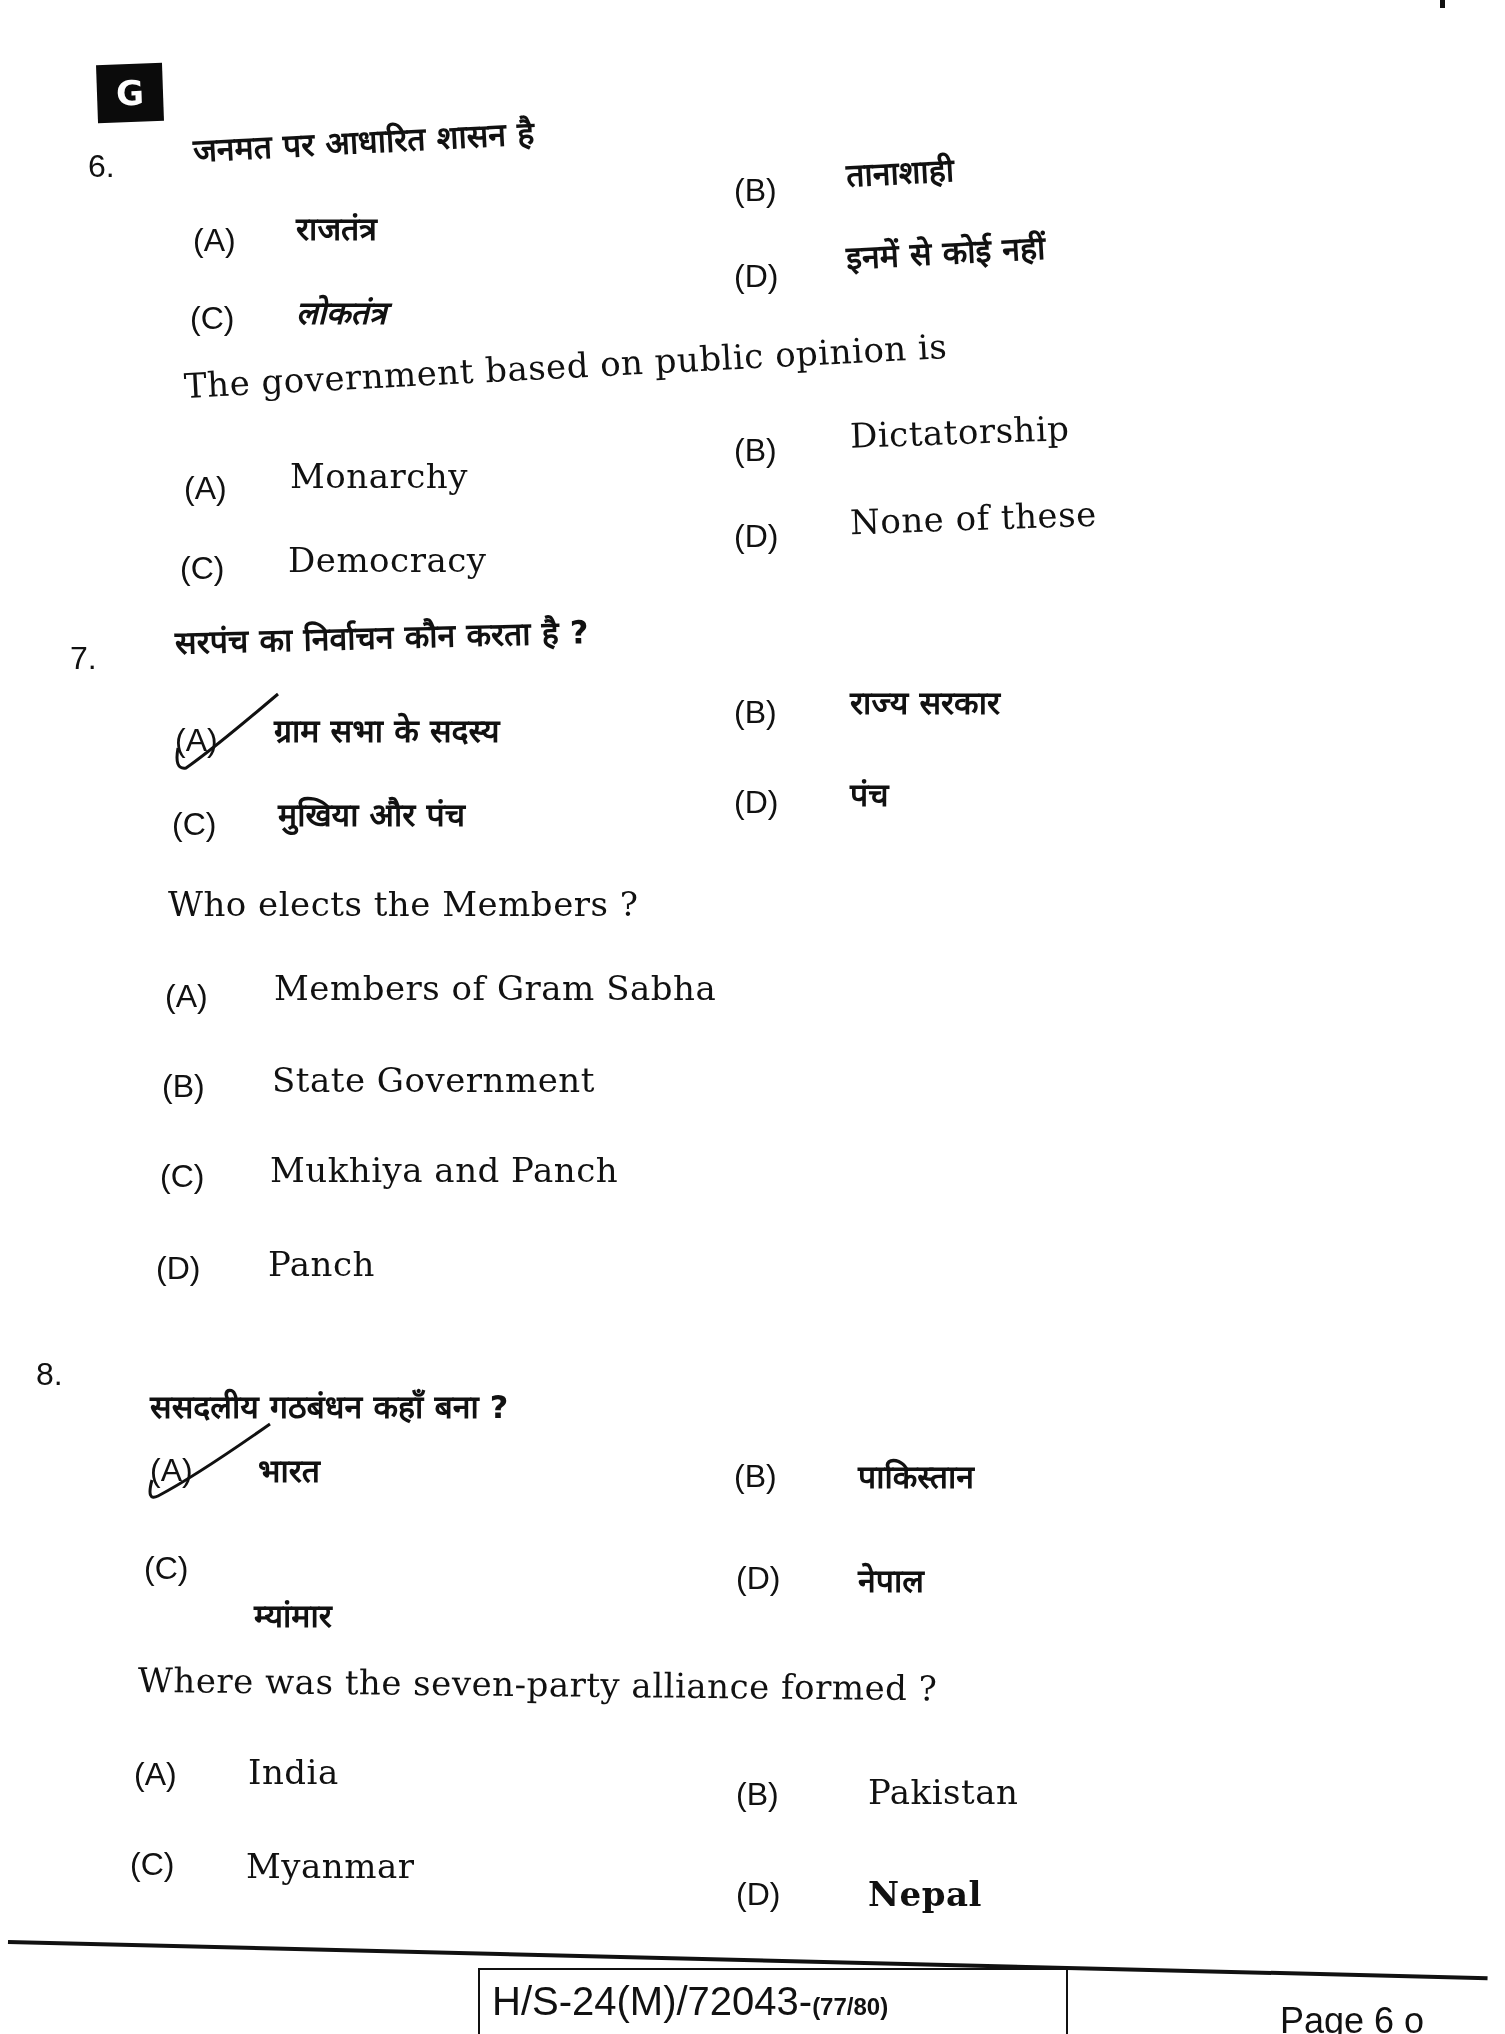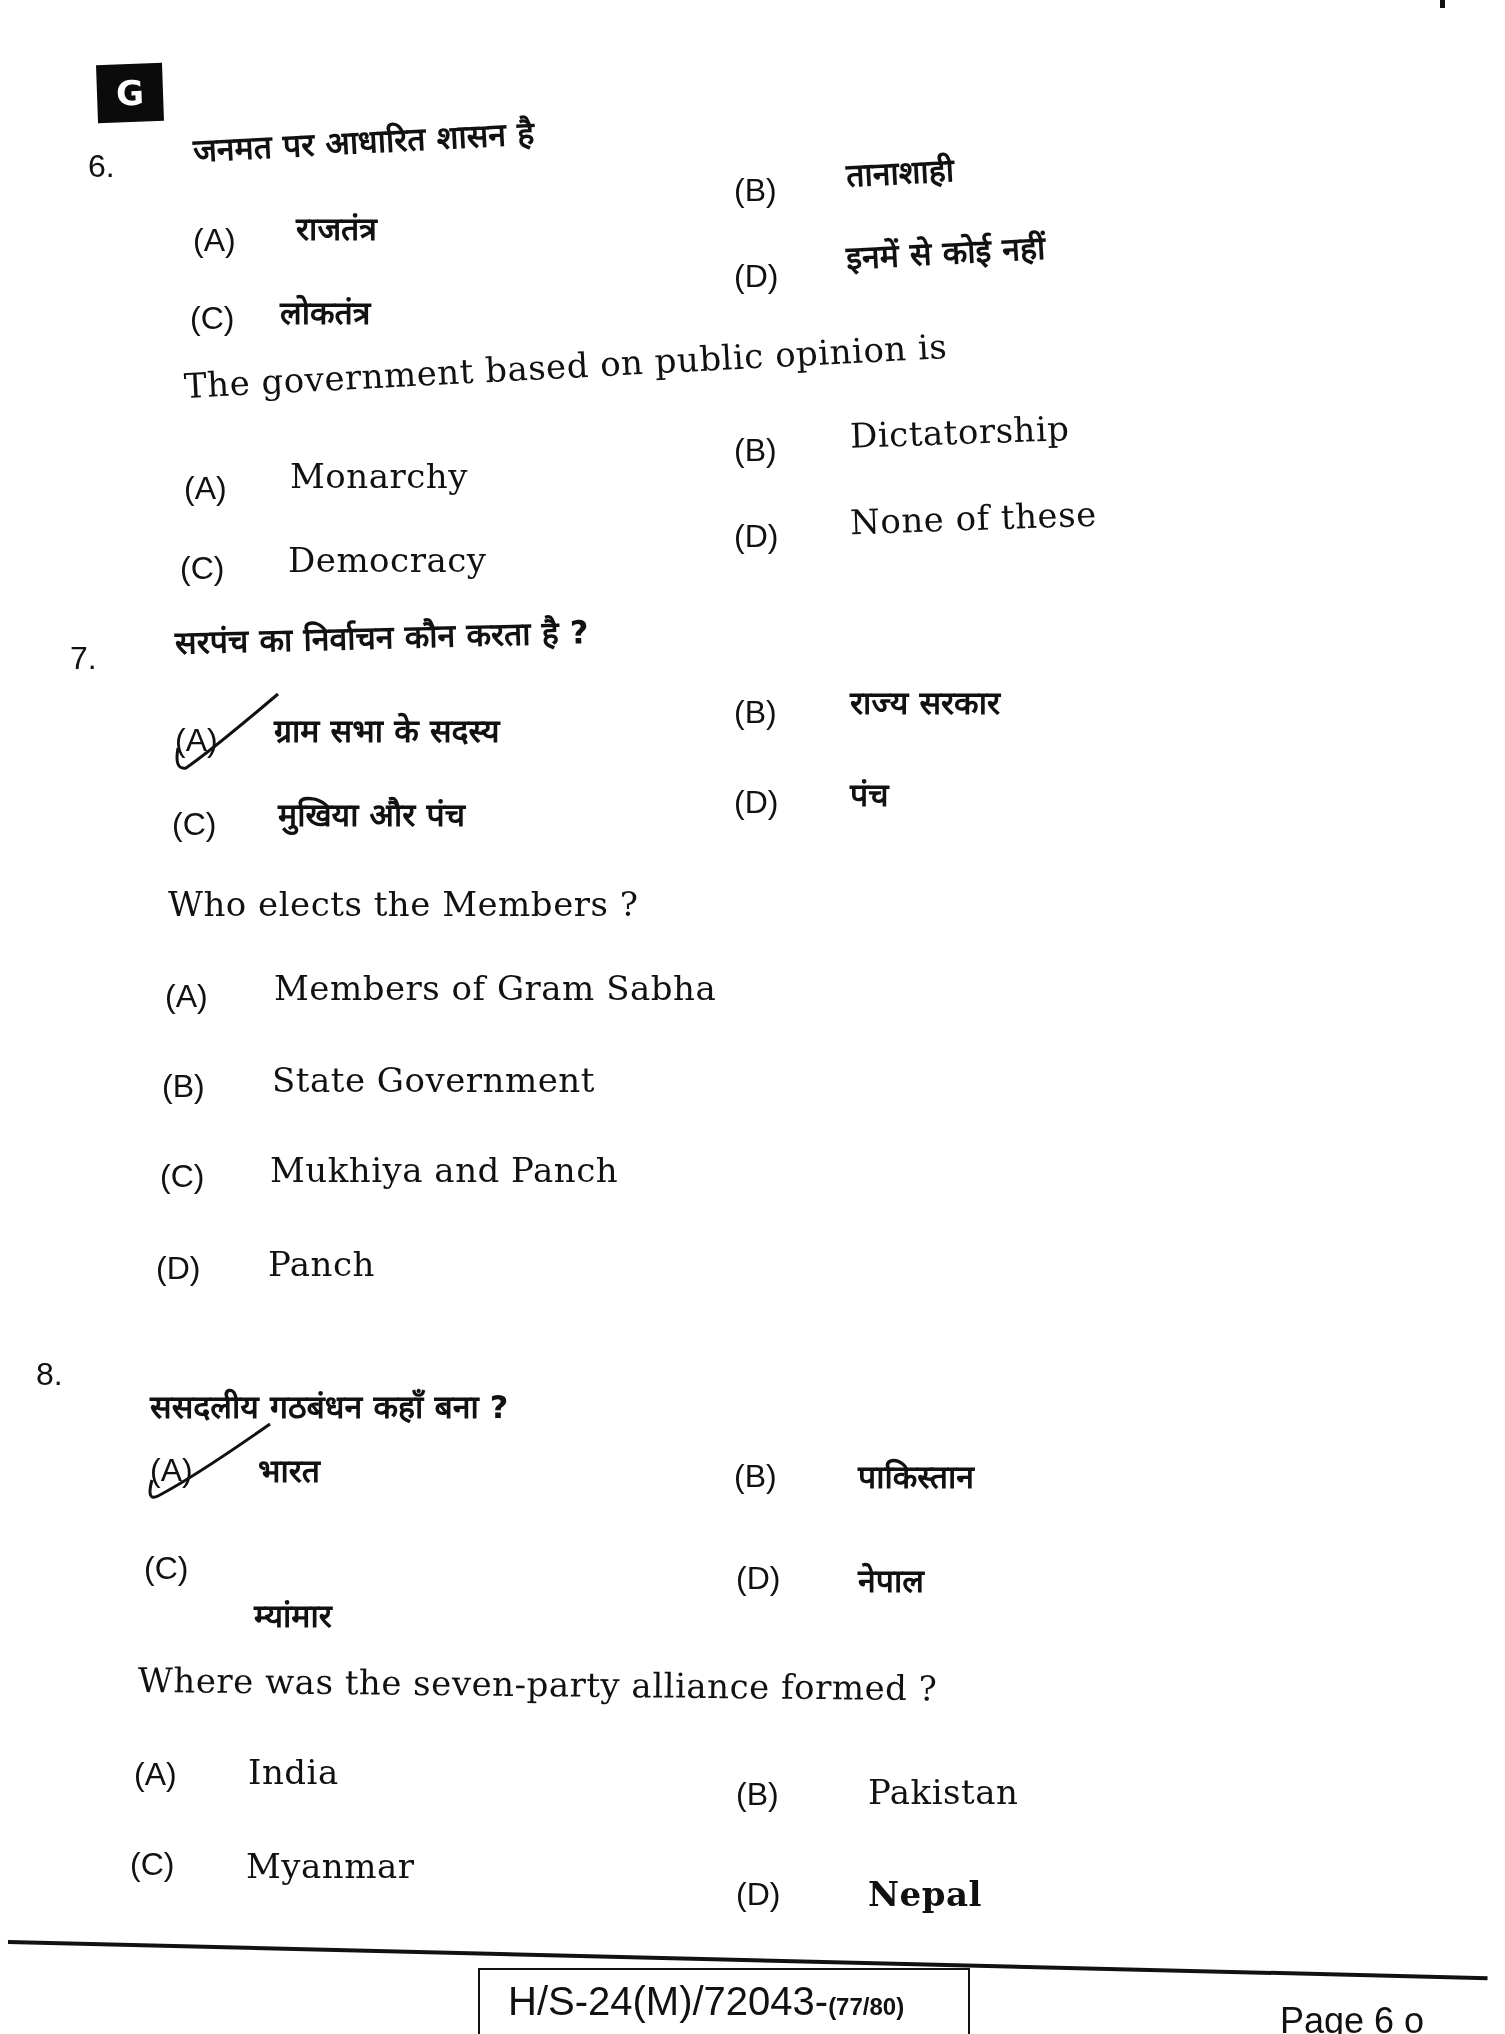--- a/index.html
+++ b/index.html
@@ -9,44 +9,44 @@
   .badge { position:absolute; left:97px; top:64px; width:66px; height:58px; background:#0b0b0b;
            color:#fff; font-family:"DejaVu Sans", sans-serif; font-weight:bold; font-size:34px;
            display:flex; align-items:center; justify-content:center; transform:rotate(-2deg); }
   .qnum { font-family:"Liberation Sans", sans-serif; font-size:32px; }
   .hi { font-family:"DejaVu Sans", sans-serif; font-weight:bold; font-size:32px; }
   .en { font-family:"DejaVu Serif", serif; font-size:34px; letter-spacing:0.5px; }
   .lbl { font-family:"Liberation Sans", sans-serif; font-size:32px; }
   .tick { position:absolute; }
   .footer-line { position:absolute; left:8px; top:1940px; width:1480px; height:4px; background:#111;
                  transform:rotate(1.4deg); transform-origin:left center; }
-  .code-box { position:absolute; left:478px; top:1968px; width:492px; height:66px; border:2px solid #111;
+  .code-box { position:absolute; left:478px; top:1968px; width:590px; height:66px; border:2px solid #111;
               border-bottom:none; font-family:"Liberation Sans", sans-serif; font-size:40px;
-              padding-left:28px; box-sizing:border-box; line-height:62px; }
+              padding-left:12px; box-sizing:border-box; line-height:62px; }
   .code-box small { font-size:24px; font-weight:bold; }
   .page-no { position:absolute; left:1280px; top:2000px; font-family:"Liberation Sans", sans-serif;
              font-size:36px; }
   .rt-mark { position:absolute; left:1440px; top:0; width:5px; height:8px; background:#111; }
 </style>
 </head>
 <body>
 
 <div class="rt-mark"></div>
 <div class="badge">G</div>
 
 <div>
   <div class="abs qnum" style="left:88px;top:148px;">6.</div>
   <div class="abs hi" style="left:193px;top:128px;transform:rotate(-3deg);transform-origin:left;">जनमत पर आधारित शासन है</div>
 
   <div class="abs lbl" style="left:193px;top:222px;">(A)</div>
   <div class="abs hi" style="left:296px;top:206px;">राजतंत्र</div>
   <div class="abs lbl" style="left:734px;top:172px;">(B)</div>
   <div class="abs hi" style="left:846px;top:150px;transform:rotate(-3deg);">तानाशाही</div>
   <div class="abs lbl" style="left:190px;top:300px;">(C)</div>
-  <div class="abs hi" style="left:280px;top:290px;">लोकतंत्र</div>
+  <div class="abs hi" style="left:296px;top:290px;font-style:italic;">लोकतंत्र</div>
   <div class="abs lbl" style="left:734px;top:258px;">(D)</div>
   <div class="abs hi" style="left:846px;top:230px;transform:rotate(-3deg);">इनमें से कोई नहीं</div>
 
   <div class="abs en" style="left:184px;top:366px;transform:rotate(-3deg);transform-origin:left;">The government based on public opinion is</div>
   <div class="abs lbl" style="left:184px;top:470px;">(A)</div>
   <div class="abs en" style="left:290px;top:456px;">Monarchy</div>
   <div class="abs lbl" style="left:734px;top:432px;">(B)</div>
   <div class="abs en" style="left:850px;top:412px;transform:rotate(-2deg);">Dictatorship</div>
   <div class="abs lbl" style="left:180px;top:550px;">(C)</div>
   <div class="abs en" style="left:288px;top:540px;">Democracy</div>

